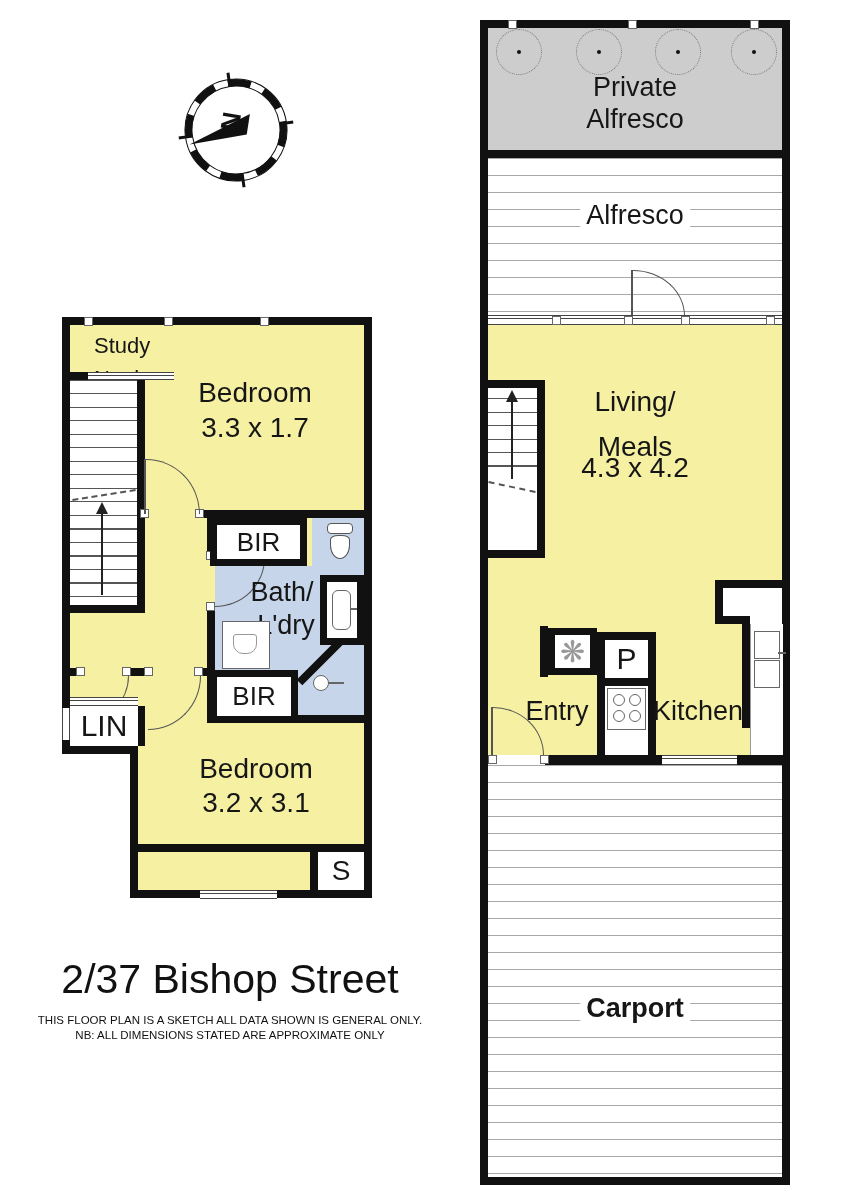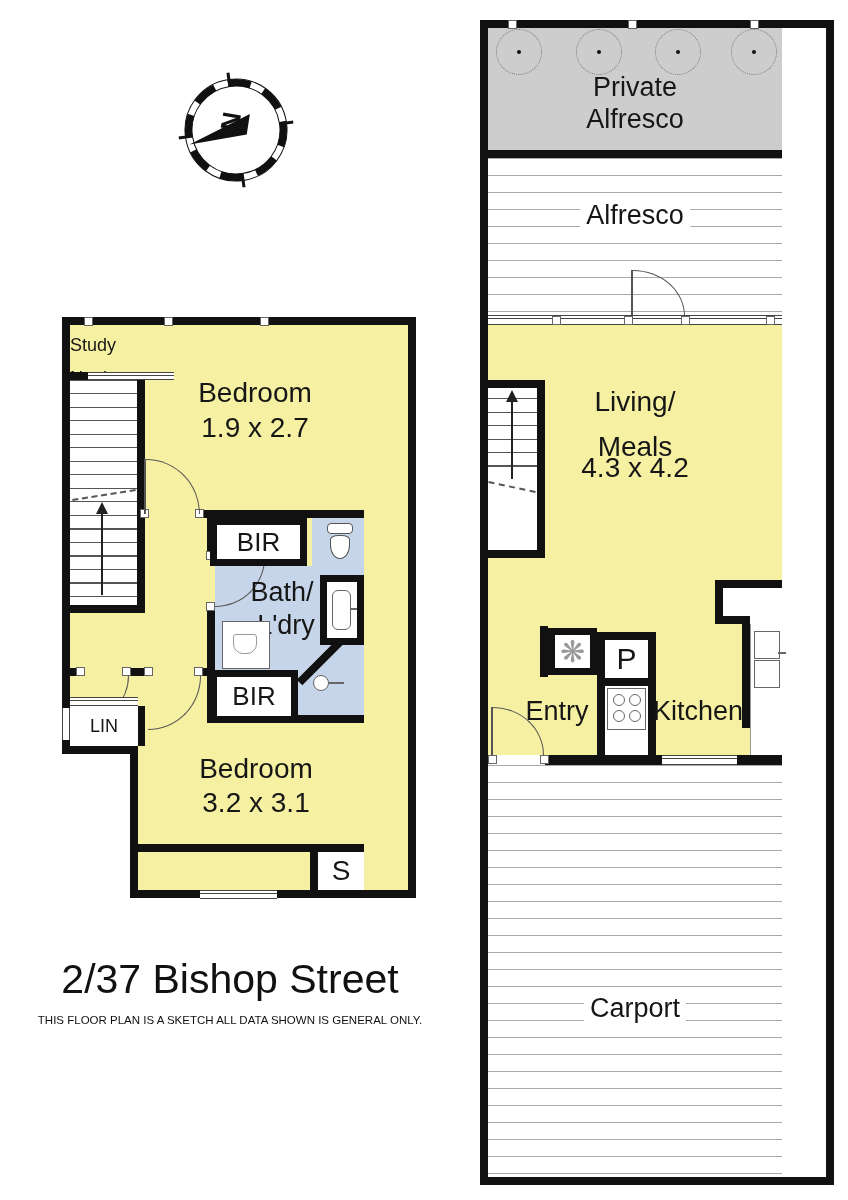--- a/index.html
+++ b/index.html
@@ -1,19 +1,19 @@
 <!DOCTYPE html>
 <html><head>
 <meta charset="utf-8">
 <style>
   html,body{margin:0;padding:0;background:#fff;}
   .canvas{position:relative;width:848px;height:1200px;background:#fff;overflow:hidden;
           font-family:"Liberation Sans","DejaVu Sans",sans-serif;color:#161616;}
   .abs{position:absolute;}
-  .plan{position:absolute;border:8px solid #111;box-sizing:content-box;padding-left:44px;}
+  .plan{position:absolute;border:8px solid #111;box-sizing:content-box;}
   .wall{position:absolute;background:#111;}
   .lbl{position:absolute;white-space:nowrap;transform:translateX(-50%);text-align:center;color:#161616;}
   .f27{font-size:27px;} .f28{font-size:28px;}
   .whitebox{position:absolute;background:#fff;box-sizing:border-box;}
   .bord{border:7px solid #111;}
   .thin{border:1.5px solid #666;}
   .deck{background-image:repeating-linear-gradient(to bottom,#a9a9a9 0 1px,transparent 1px 17px);}
   .treads{background-image:repeating-linear-gradient(to bottom,#555 0 1px,transparent 1px 13.5px);}
   .arc{position:absolute;box-sizing:border-box;}
   .arc-tr{border-top:1.5px solid #555;border-right:1.5px solid #555;border-top-right-radius:100% 100%;}
@@ -52,38 +52,38 @@
       <text x="52" y="66" font-size="26" font-weight="bold" fill="#111" transform="rotate(-72 52 58)">N</text>
     </svg>
   </div>
 
   <div class="plan" style="left:62px;top:317px;width:294px;height:565px;background:#F6F0A2;">
 
     <div class="jamb" style="left:14px;top:-8px;"></div>
     <div class="jamb" style="left:94px;top:-8px;"></div>
     <div class="jamb" style="left:190px;top:-8px;"></div>
 
-    <div class="abs" style="left:0;top:4px;font-size:18px;line-height:33px;">
+    <div class="abs" style="left:24px;top:4px;font-size:22px;line-height:33px;">
       <div>Study</div>
       <div>Nook</div>
     </div>
 
     <div class="abs" style="left:0;top:47px;width:75px;height:241px;">
       <div class="wall" style="left:0;top:0;width:75px;height:8px;"></div>
       <div class="wall" style="left:67px;top:0;width:8px;height:241px;"></div>
       <div class="wall" style="left:0;top:233px;width:75px;height:8px;"></div>
       <div class="abs treads" style="left:0;top:8px;width:67px;height:225px;background-color:#fff;"></div>
       <div class="dash" style="left:2px;top:122px;width:64px;transform:rotate(-9deg);"></div>
       <div class="arrow-head" style="left:26px;top:130px;"></div>
       <div class="arrow-shaft" style="left:31px;top:141px;height:82px;"></div>
       <div class="win-h" style="left:18px;top:0;width:86px;height:8px;"></div>
     </div>
 
     <div class="lbl f28" style="left:185px;top:52px;">Bedroom</div>
-    <div class="lbl f28" style="left:185px;top:87px;">1.9 x 2.7</div>
+    <div class="lbl f28" style="left:185px;top:87px;">3.3 x 1.7</div>
 
     <div class="wall" style="left:67px;top:185px;width:8px;height:8px;"></div>
     <div class="wall" style="left:130px;top:185px;width:164px;height:8px;"></div>
     <div class="jamb" style="left:70px;top:184px;"></div>
     <div class="jamb" style="left:125px;top:184px;"></div>
     <div class="leaf-v" style="left:74px;top:134px;height:55px;"></div>
     <div class="arc arc-tr" style="left:76px;top:134px;width:54px;height:55px;"></div>
 
     <div class="abs" style="left:242px;top:193px;width:52px;height:48px;background:#C6D5E9;"></div>
     <div class="abs" style="left:145px;top:241px;width:149px;height:149px;background:#C6D5E9;"></div>
@@ -124,21 +124,21 @@
     <div class="wall" style="left:58px;top:343px;width:20px;height:8px;"></div>
     <div class="wall" style="left:130px;top:343px;width:8px;height:8px;"></div>
     <div class="jamb" style="left:6px;top:342px;"></div>
     <div class="jamb" style="left:52px;top:342px;"></div>
     <div class="jamb" style="left:74px;top:342px;"></div>
     <div class="jamb" style="left:124px;top:342px;"></div>
     <div class="arc arc-br" style="left:13px;top:351px;width:46px;height:46px;"></div>
     <div class="arc arc-br" style="left:78px;top:351px;width:53px;height:54px;"></div>
 
     <div class="win-h" style="left:0;top:372px;width:68px;height:9px;"></div>
-    <div class="whitebox" style="left:0;top:381px;width:75px;height:40px;border-right:7px solid #111;display:flex;align-items:center;justify-content:center;font-size:18px;">LIN</div>
+    <div class="whitebox" style="left:0;top:381px;width:75px;height:40px;border-right:7px solid #111;display:flex;align-items:center;justify-content:center;font-size:30px;">LIN</div>
     <div class="win-v" style="left:-8px;top:383px;width:8px;height:32px;"></div>
 
     <div class="abs" style="left:-8px;top:421px;width:76px;height:152px;background:#fff;border-top:8px solid #111;border-right:8px solid #111;box-sizing:border-box;"></div>
 
     <div class="lbl f28" style="left:186px;top:428px;">Bedroom</div>
     <div class="lbl f28" style="left:186px;top:462px;">3.2 x 3.1</div>
 
     <div class="wall" style="left:68px;top:519px;width:226px;height:8px;"></div>
     <div class="wall" style="left:240px;top:527px;width:8px;height:38px;"></div>
     <div class="whitebox" style="left:248px;top:527px;width:46px;height:38px;display:flex;align-items:center;justify-content:center;font-size:28px;">S</div>
@@ -222,25 +222,26 @@
     <div class="lbl f27" style="left:210px;top:668px;">Kitchen</div>
 
     <div class="leaf-v" style="left:3px;top:679px;height:48px;"></div>
     <div class="arc arc-tr" style="left:5px;top:679px;width:51px;height:48px;"></div>
 
     <div class="wall" style="left:57px;top:727px;width:237px;height:10px;"></div>
     <div class="jamb" style="left:0;top:727px;"></div>
     <div class="jamb" style="left:52px;top:727px;"></div>
     <div class="win-h" style="left:174px;top:727px;width:75px;height:10px;"></div>
 
-    <div class="abs deck" style="left:0;top:737px;width:294px;height:412px;background-color:#fff;">
+    <div class="abs deck" style="left:0;top:737px;width:294px;height:412px;background-color:#fff;font-weight:bold;">
       <div class="lbl f27" style="left:147px;top:228px;background:#fff;padding:0 6px;">Carport</div>
     </div>
   </div>
 
   <div class="addr" style="left:18px;top:924px;width:424px;margin-top:31px;">
     <div class="big">2/37 Bishop Street</div>
     <div class="small">
       <div>THIS FLOOR PLAN IS A SKETCH ALL DATA SHOWN IS GENERAL ONLY.</div>
+      <div>NB: ALL DIMENSIONS STATED ARE APPROXIMATE ONLY</div>
     </div>
   </div>
 
 </div>
 
 </body></html>

